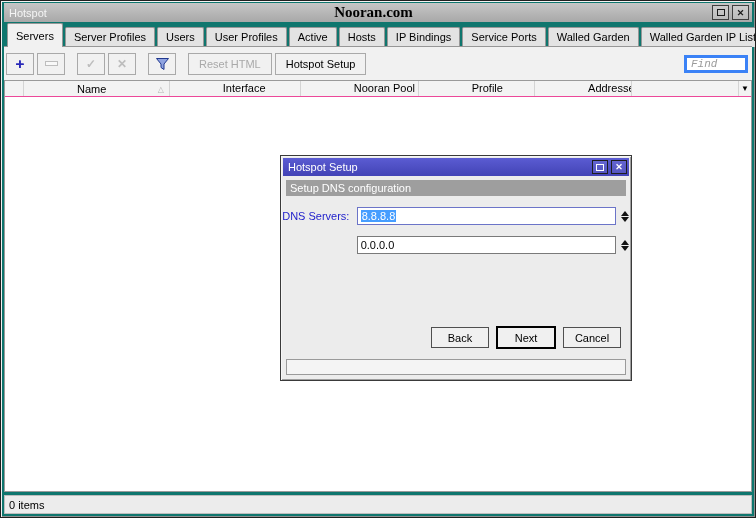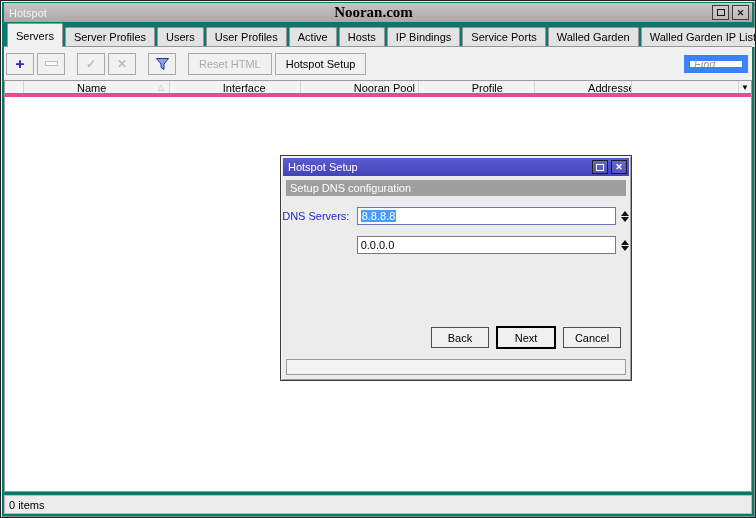--- a/index.html
+++ b/index.html
@@ -28,27 +28,27 @@
   .toolbar { position:absolute; left:3px; top:45px; right:3px; height:34px; background:#f1f1f1;
              border-top:1px solid #979797; display:flex; align-items:center; gap:3px; padding:0 2px; z-index:1; }
   .tbtn { height:22px; min-width:28px; border:1px solid #a9a9a9; background:#f1f1f1;
           display:flex; align-items:center; justify-content:center; }
   .tbtn.text { padding:0 10px; white-space:nowrap; }
   .tbtn.disabled { color:#a9a9a9; }
   .glyph-add { color:#2a2ab8; font-size:15px; font-weight:bold; line-height:1; text-shadow:0 0 0 #2a2ab8; }
   .glyph-gray { color:#bdbdbd; font-size:12px; font-weight:bold; line-height:1; }
   .minus-shape { width:13px; height:5px; border:1px solid #bdbdbd; background:#f8f8f8; display:block; }
   .gap { width:6px; }
-  .find-input { margin-left:auto; margin-right:2px; width:64px; height:18px; border:6px solid #3b82f6; background:#fff;
-                padding:0 4px; font-size:11px; font-family:Liberation Sans, sans-serif; }
+  .find-input { margin-left:auto; margin-right:2px; width:64px; height:18px; border:3px solid #3b82f6; background:#fff;
+                padding:0 4px; font-size:11px; font-family:Liberation Mono, monospace; }
   .find-input::placeholder { color:#9a9a9a; font-style:italic; }
 
   
   .list-frame { position:absolute; left:3px; top:79px; right:3px; bottom:25px; background:#fff; border:1px solid #9a9a9a; }
-  .header-row { display:flex; height:16px; background:#f3f3f3; border-bottom:4px solid #ec4899;gap:48px; }
+  .header-row { display:flex; height:16px; background:#f3f3f3; border-bottom:1px solid #ec4899;gap:48px; }
   .hcell { border-right:1px solid #d4d4d4; padding:1px 5px 0; white-space:nowrap; overflow:hidden; }
   .hc0 { width:23px; padding:0; }
   .hc1 { width:117px; display:flex; justify-content:space-between; align-items:center; }
   .hc2 { width:99px; } .hc3 { width:83px; } .hc4 { width:81px; } .hc5 { width:57px; }
   .hfill { flex:1; border-right:none; }
   .hdrop { width:16px; display:flex; align-items:center; justify-content:center; font-size:8px; padding:0; border-right:none; border-left:1px solid #d4d4d4; }
   .sort-ind { color:#b5b5b5; font-size:8px; }
   .list-body { height:calc(100% - 16px); background:#fff; }
 
   

